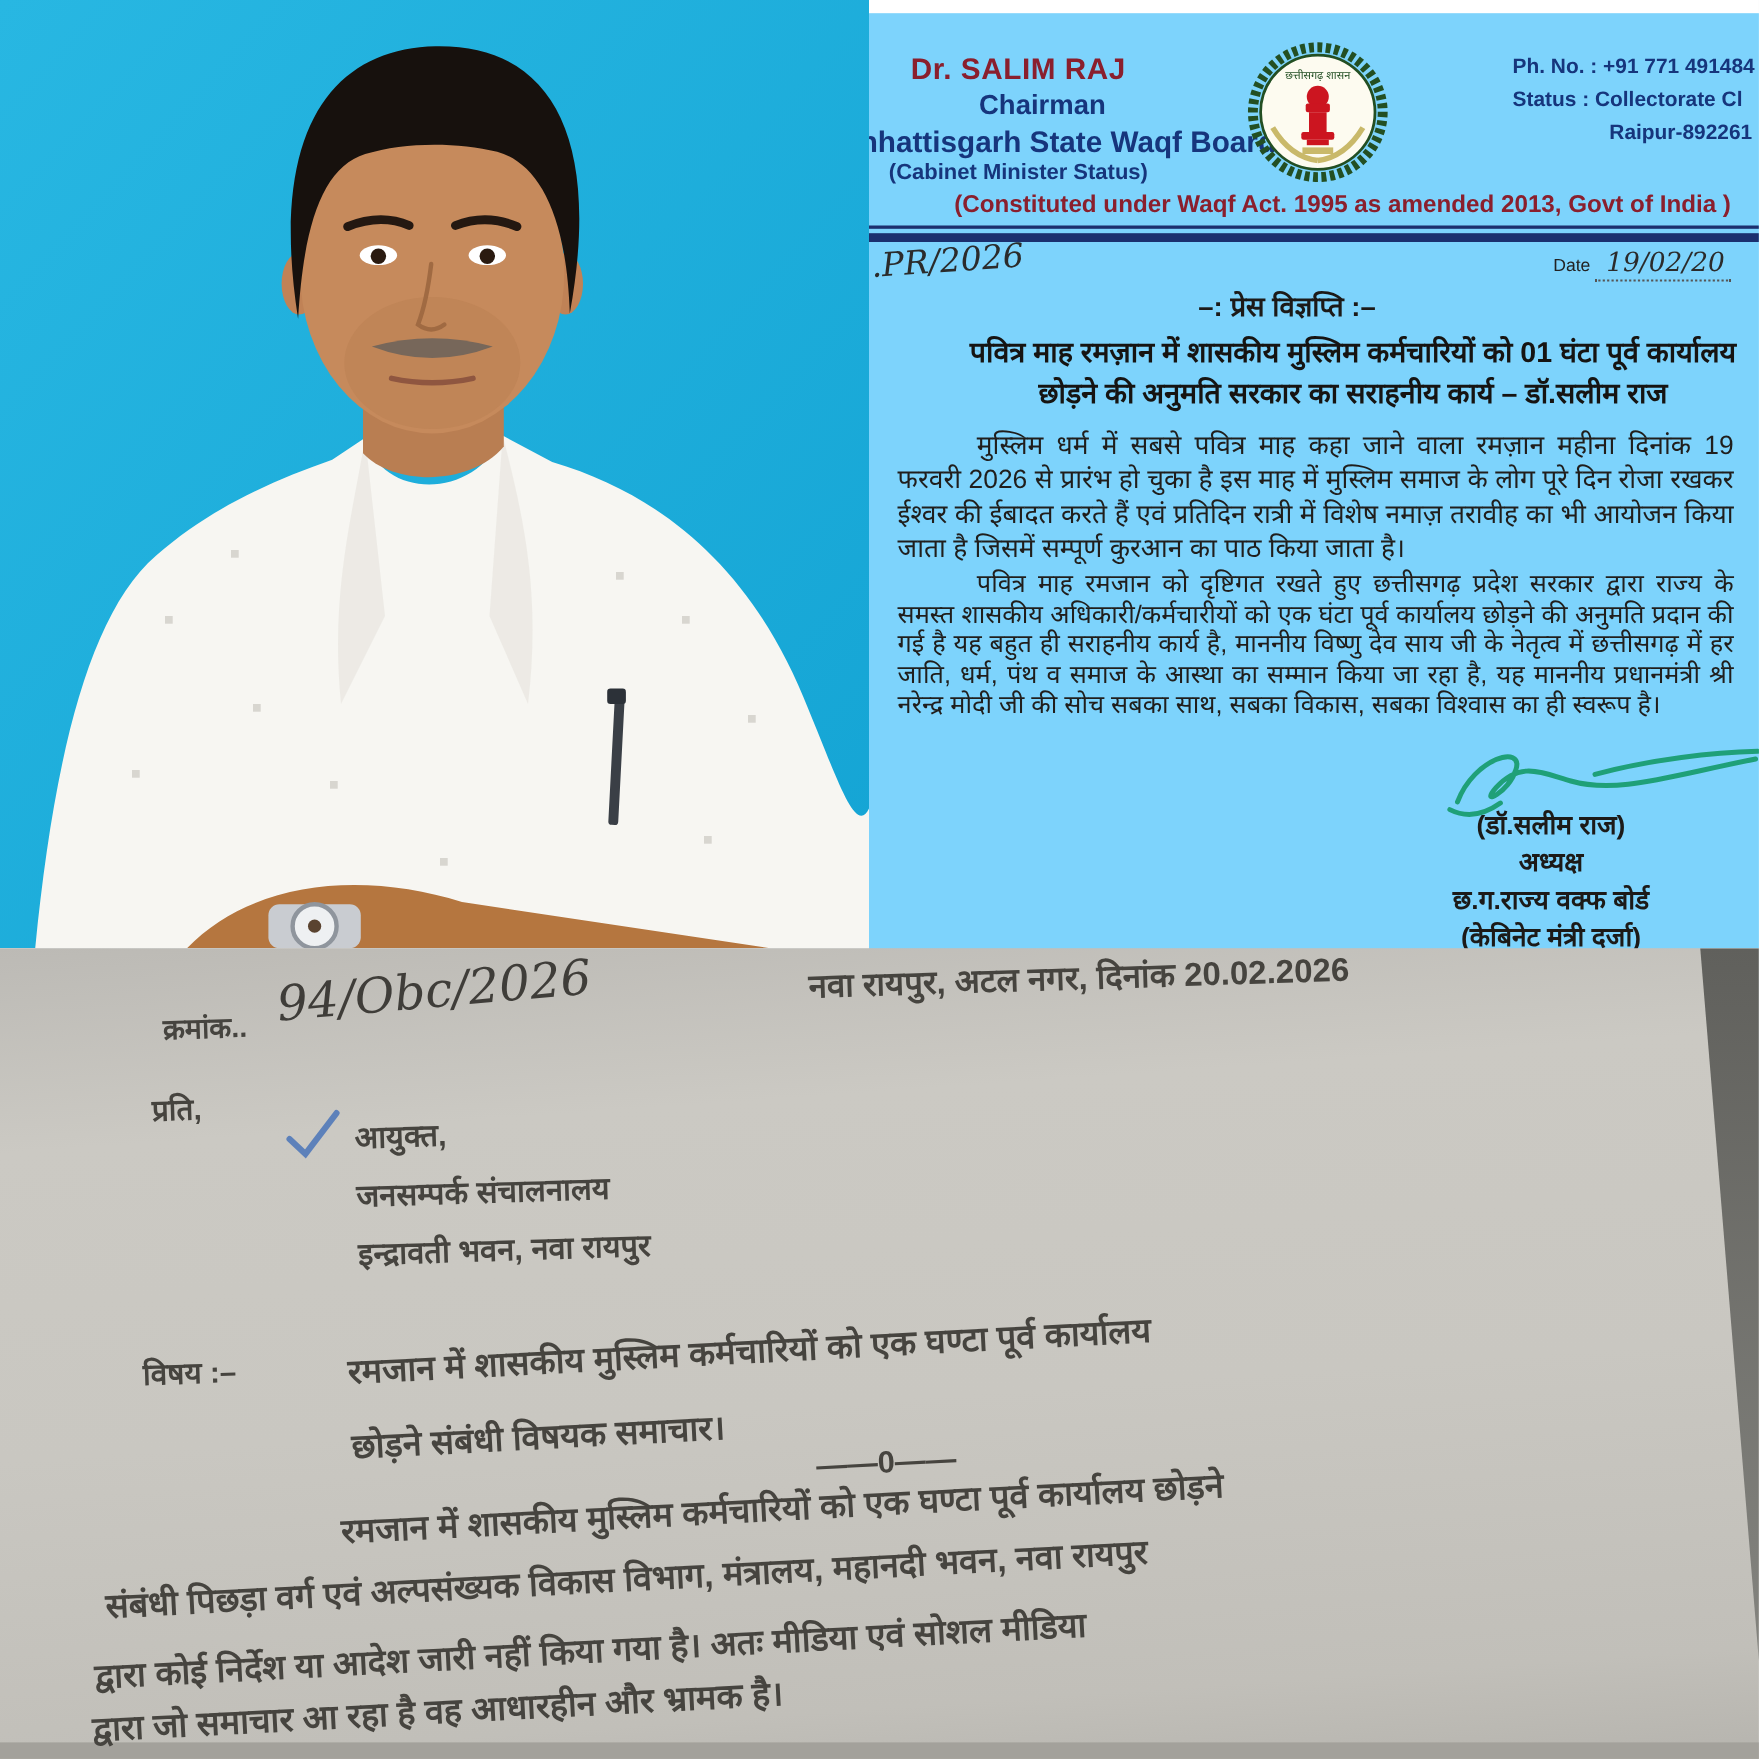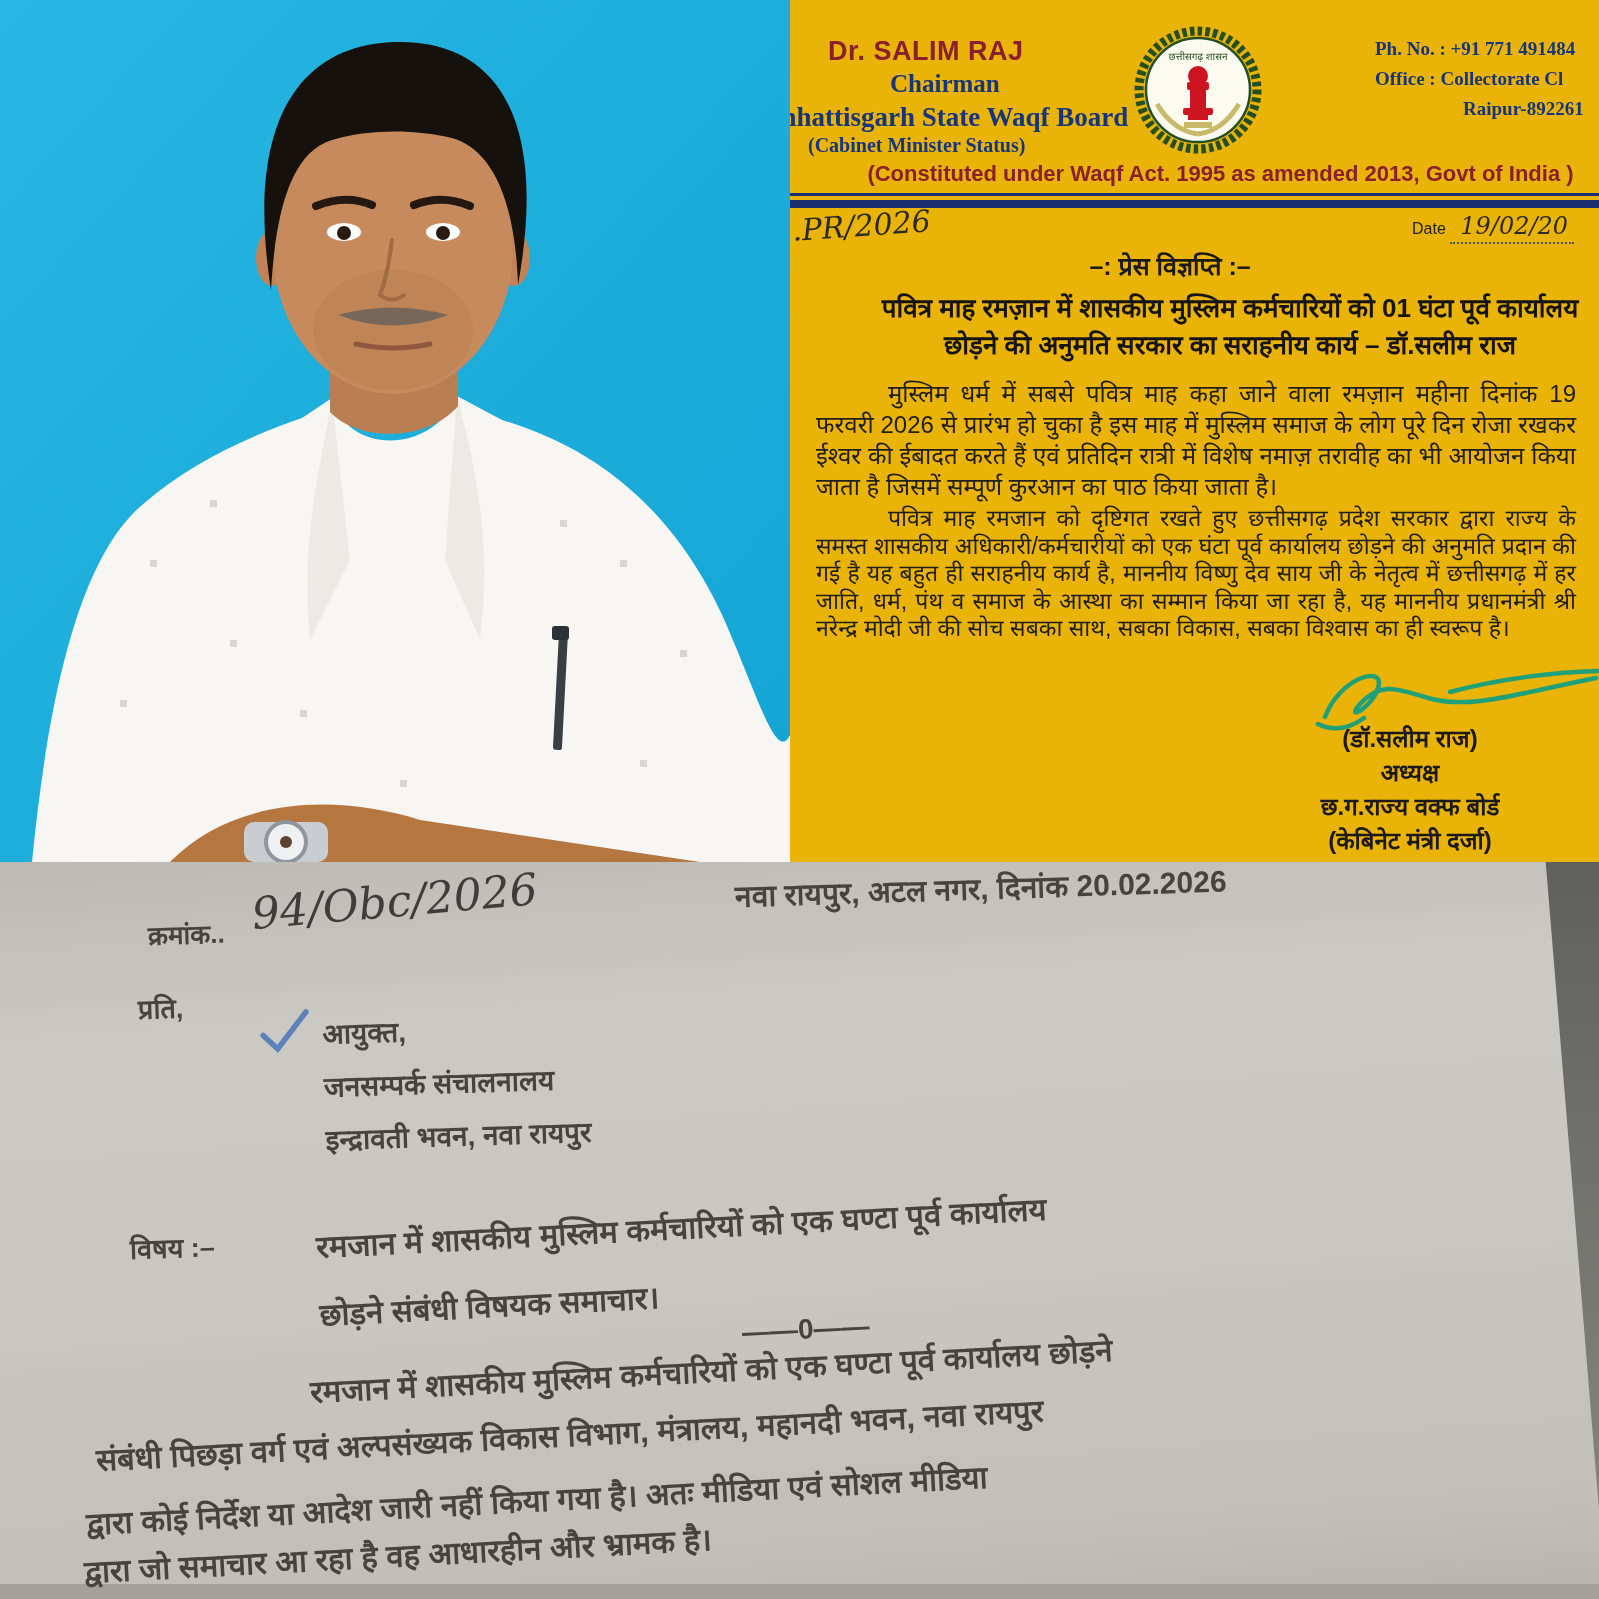--- a/index.html
+++ b/index.html
@@ -4,24 +4,24 @@
 <style>
   html,body{margin:0;padding:0;background:#e8e8e8;}
   .canvas{position:relative;width:1599px;height:1599px;overflow:hidden;background:#fff;
           font-family:"Liberation Sans",sans-serif;}
 
   
   .photo{position:absolute;left:0;top:0;width:790px;height:862px;overflow:hidden;}
   .photo svg{display:block;}
 
   
-  .letterhead{position:absolute;left:790px;top:0;width:809px;height:1096px;background:#eab308;overflow:hidden;}
+  .letterhead{position:absolute;left:790px;top:12px;width:809px;height:1096px;background:#7dd3fc;overflow:hidden;}
   .lh-abs{position:absolute;white-space:nowrap;}
   .lh-name{font-weight:bold;font-size:27px;color:#8a1f2d;letter-spacing:.5px;}
-  .lh-navy{font-weight:bold;color:#16357c;font-family:Liberation Serif, serif;}
+  .lh-navy{font-weight:bold;color:#16357c;}
   .lh-maroon{font-weight:bold;color:#8a1f2d;}
   .rule-thin{position:absolute;left:0;right:0;top:193px;height:3px;background:#1b2f6e;}
   .rule-thick{position:absolute;left:0;right:0;top:200px;height:8px;background:#1b2f6e;}
   .hand{font-family:"DejaVu Serif",serif;font-style:italic;color:#2b2b2b;}
   .date-row{font-size:16px;font-weight:normal;color:#222;}
   .date-dots{border-bottom:2px dotted #555;padding:0 6px 2px 10px;}
   .deva{color:#1c1a18;}
   .headline{font-weight:bold;font-size:26px;line-height:37px;text-align:center;color:#161412;margin-left:40px;}
   .para{position:absolute;text-align:justify;color:#201e1c;font-weight:500;}
   .sig-block{position:absolute;text-align:center;font-size:24px;line-height:34px;font-weight:600;color:#1c1a18;}
@@ -127,21 +127,21 @@
         <rect x="56" y="58" width="22" height="8" rx="2"></rect>
         <rect x="59" y="66" width="16" height="18"></rect>
         <rect x="52" y="84" width="30" height="7" rx="2"></rect>
         <rect x="57" y="91" width="20" height="5"></rect>
       </g>
       <rect x="53" y="98" width="28" height="6" fill="#c9b96a"></rect>
     </svg>
 
     <div class="lh-abs lh-navy" style="left:585px;top:34px;font-size:19px;line-height:30px;">
       <div>Ph. No. : +91 771 491484</div>
-      <div>Office    : Collectorate Cl</div>
+      <div>Status    : Collectorate Cl</div>
       <div style="padding-left:88px;">Raipur-892261</div>
     </div>
 
     <div class="lh-abs lh-maroon" style="left:0;top:161px;width:809px;text-align:center;font-size:22px;padding-left:26px;">(Constituted under Waqf Act. 1995 as amended 2013, Govt of India )</div>
 
     <div class="rule-thin"></div>
     <div class="rule-thick"></div>
 
     <div class="lh-abs hand" style="left:2px;top:208px;font-size:30px;transform:rotate(-4deg);">.PR/2026</div>
 

